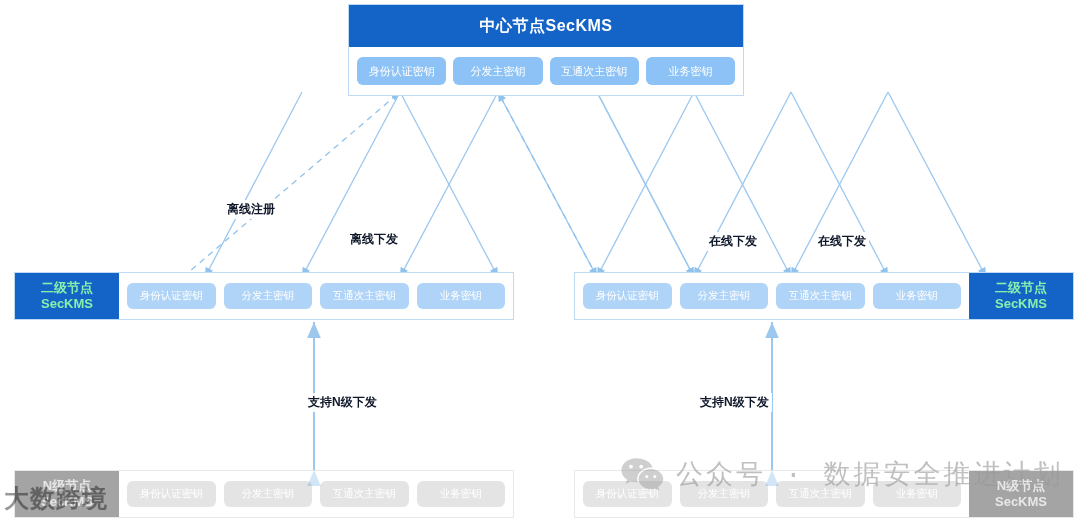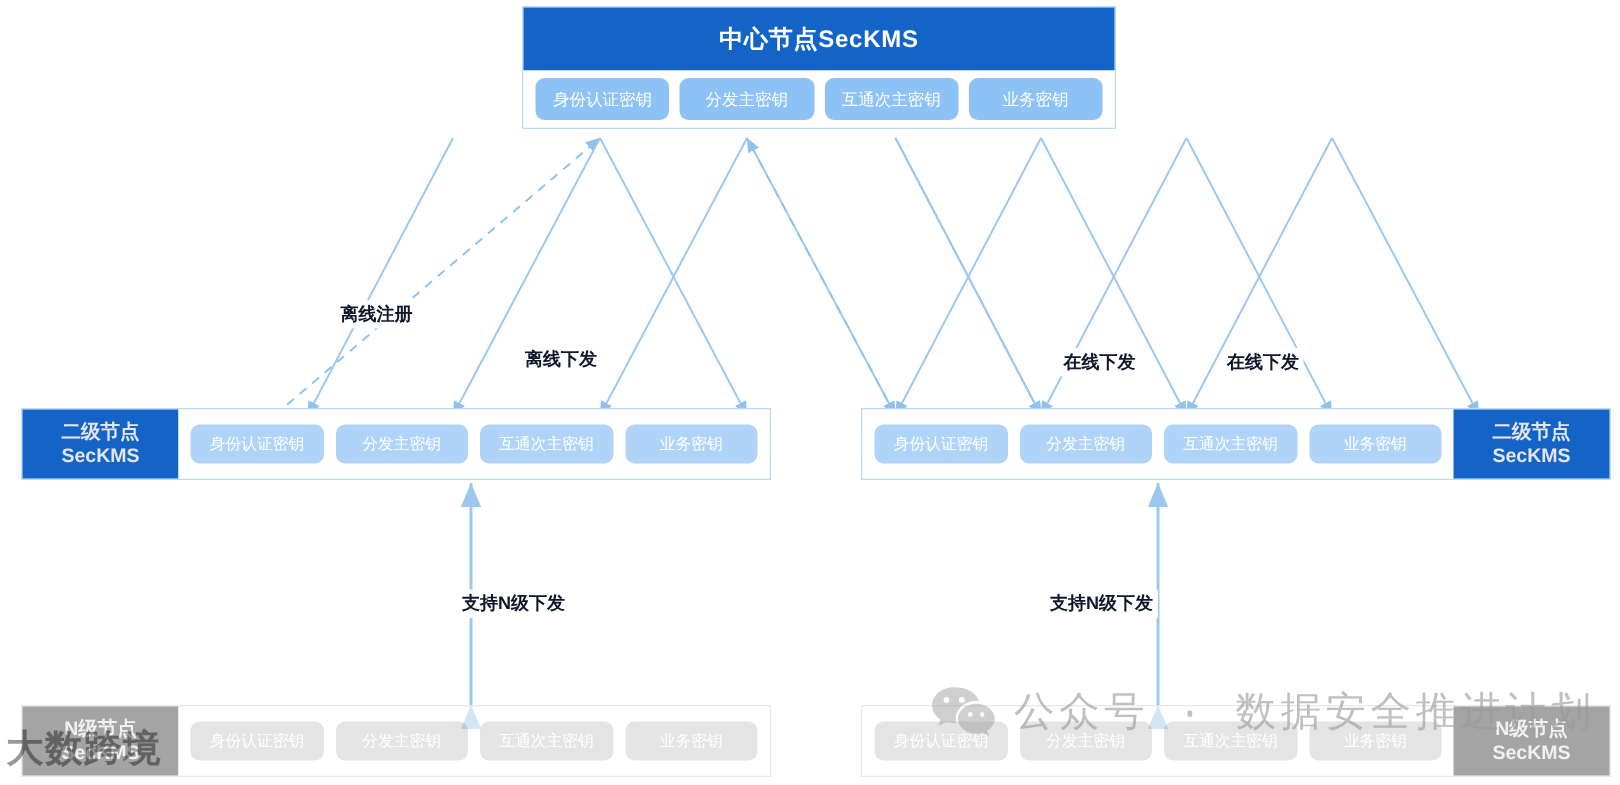--- a/index.html
+++ b/index.html
@@ -11,21 +11,21 @@
   #stage{position:absolute;inset:0;width:1080px;height:523px;}
 
   
   #wires{position:absolute;left:0;top:0;width:1080px;height:523px;z-index:1;}
 
   
   .node{position:absolute;z-index:2;box-sizing:border-box;display:flex;}
 
   
   .center-node{
-    left:348px;top:4px;width:396px;height:82px;
+    left:348px;top:4px;width:396px;height:92px;
     flex-direction:column;
     border:1px solid #bcd9f5;background:#ffffff;
   }
   .center-head{
     height:42px;background:#1464C8;color:#ffffff;
     display:flex;align-items:center;justify-content:center;
     font-size:16px;font-weight:bold;letter-spacing:.5px;
   }
   .center-body{
     flex:1;display:flex;align-items:center;justify-content:space-between;
@@ -37,21 +37,21 @@
     font-size:11px;color:#ffffff;white-space:nowrap;
     background:#8CC2F5;
   }
 
   
   .hnode{
     height:48px;align-items:stretch;
     border:1px solid #bcd9f5;background:#ffffff;
   }
   .hnode .side{
-    width:104px;background:#1464C8;color:#e5e5e5;
+    width:104px;background:#1464C8;color:#86efac;
     display:flex;flex-direction:column;align-items:center;justify-content:center;
     font-size:13px;font-weight:bold;line-height:1.25;flex:0 0 104px;
   }
   .hnode .slots{
     flex:1;display:flex;align-items:center;justify-content:space-between;
     gap:8px;padding:0 8px;background:#ffffff;
   }
   .hnode .chip{height:26px;background:#AFD4F7;color:#ffffff;font-size:10.5px;}
 
   .lvl2-left{left:14px;top:272px;width:500px;}

